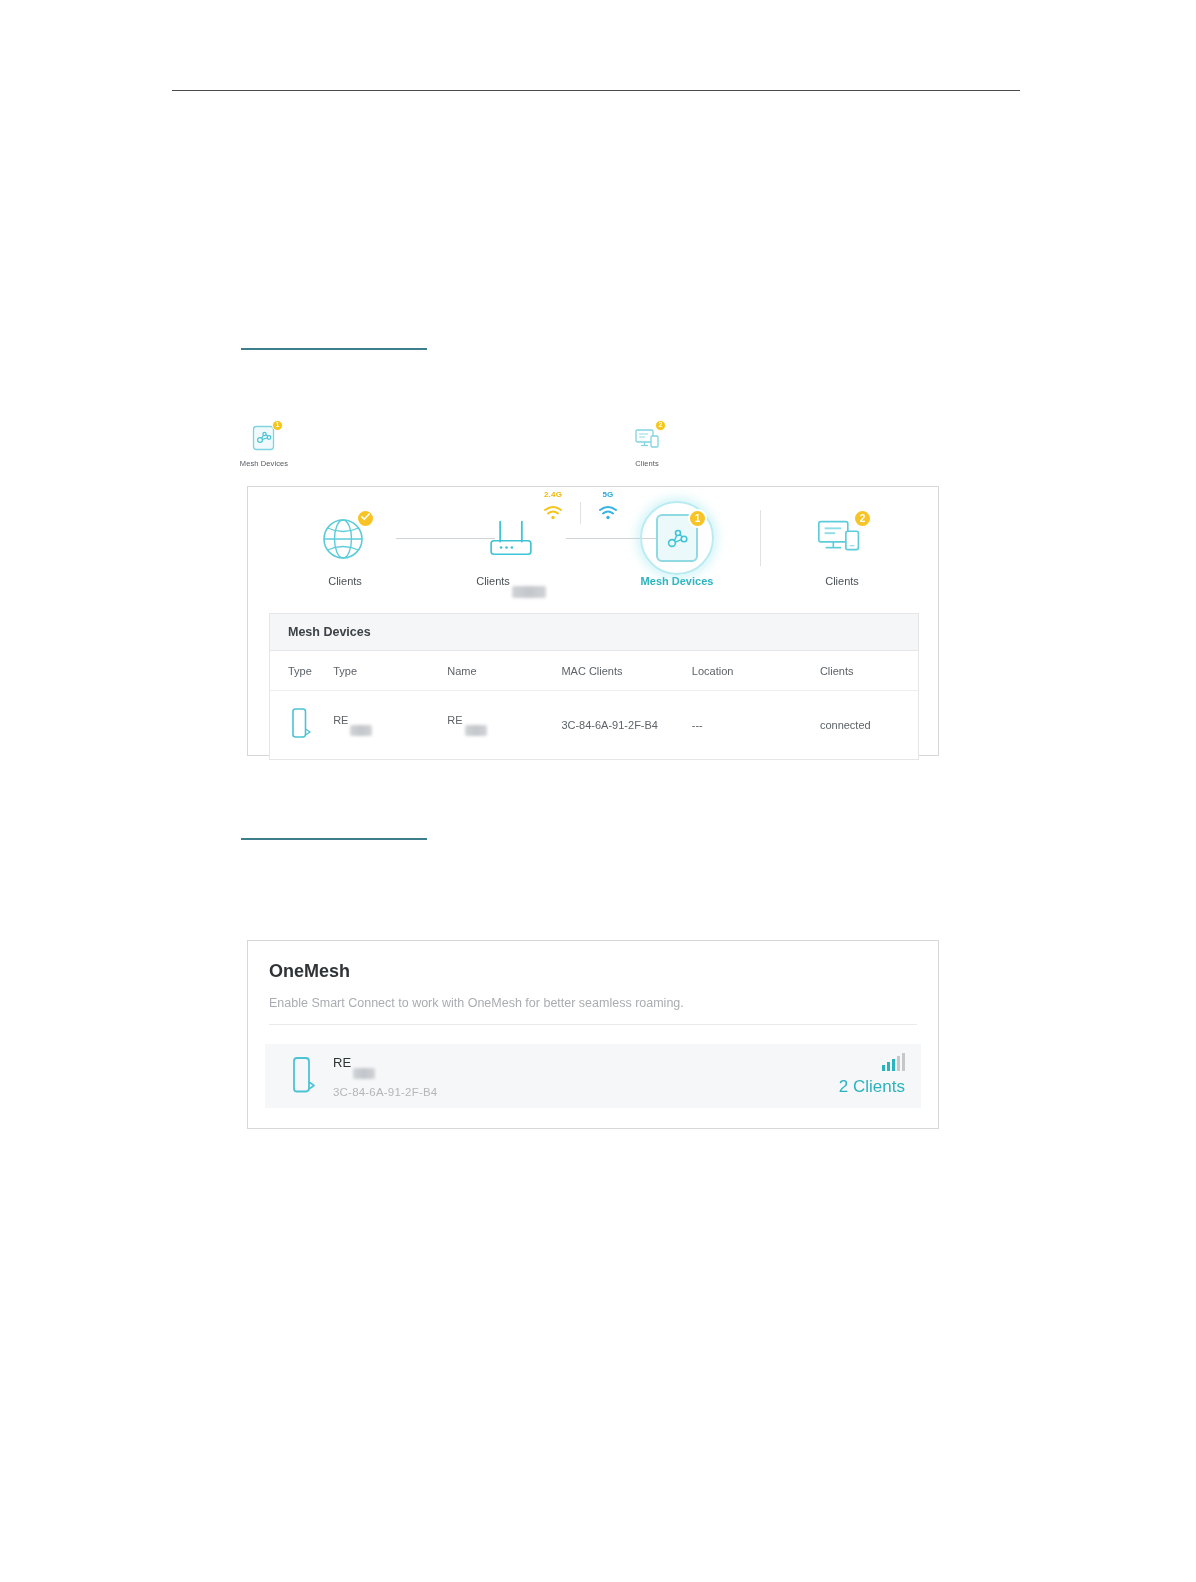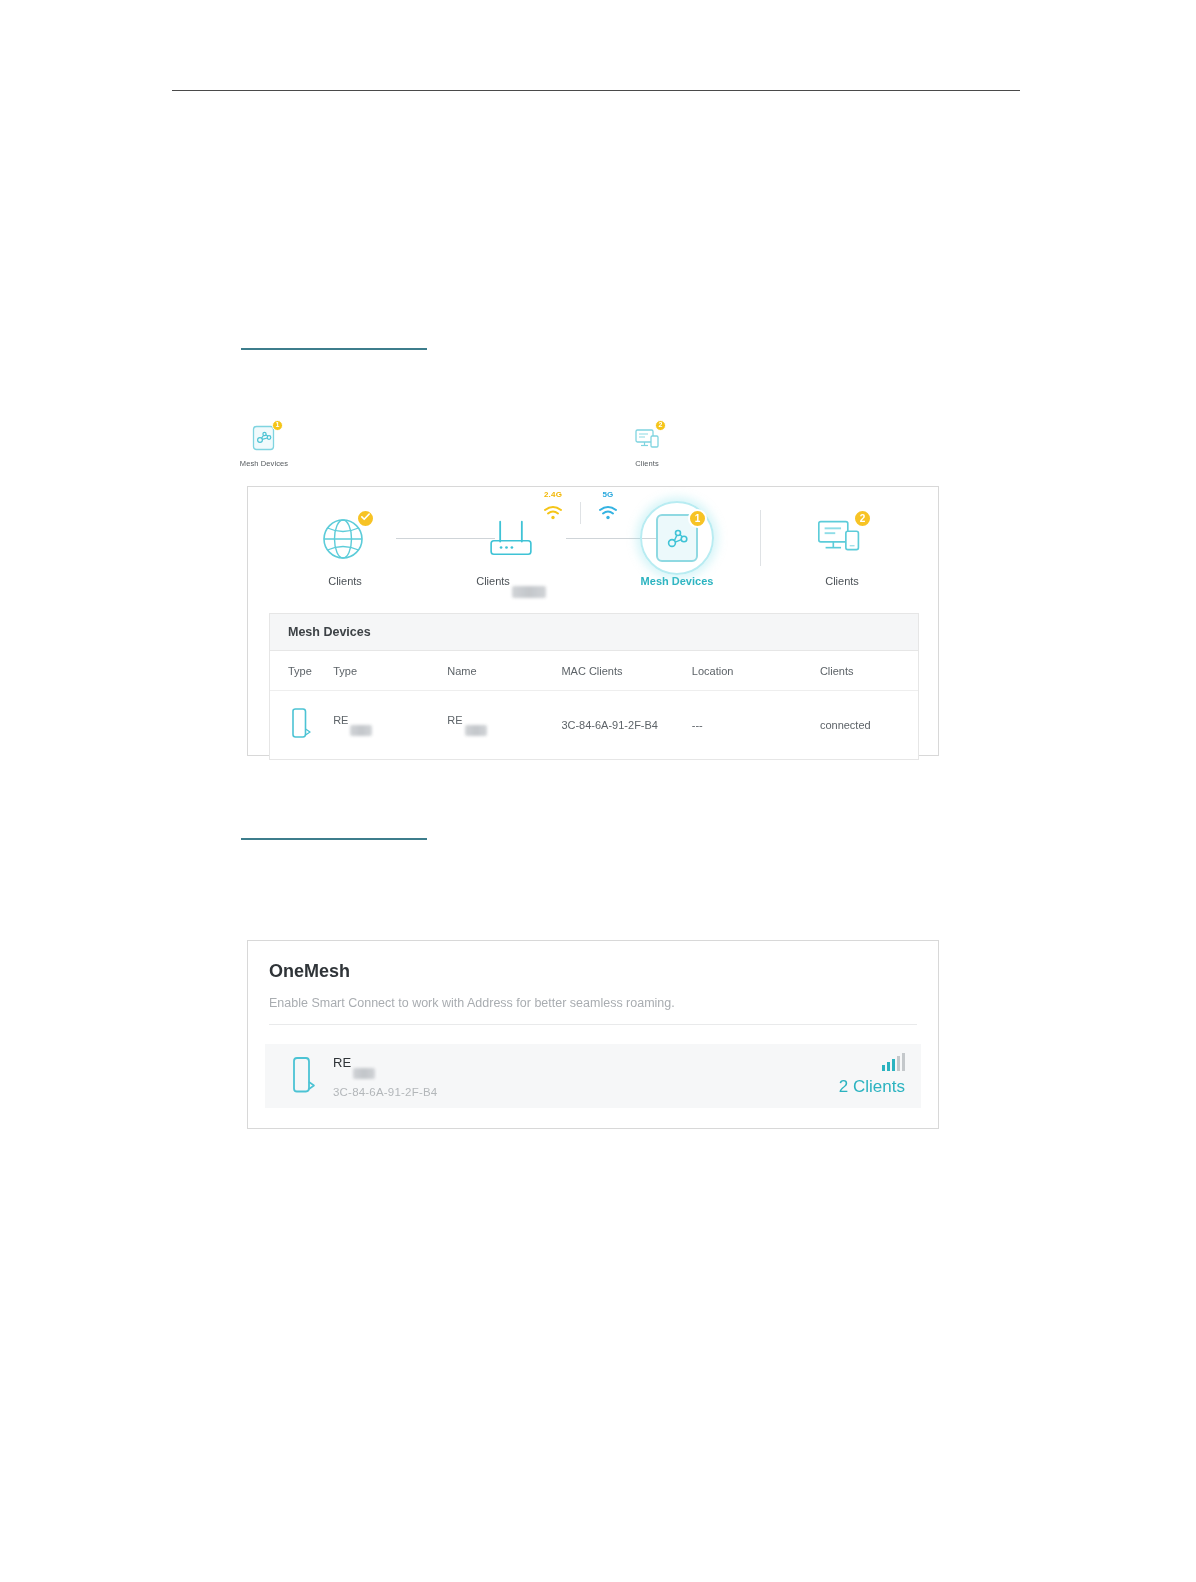--- a/index.html
+++ b/index.html
@@ -463,21 +463,21 @@
             <td class="col-loc">---</td>
             <td class="col-status">connected</td>
           </tr>
         </tbody>
       </table>
     </div>
   </div>
 
   <div class="onemesh-card">
     <div class="om-title">OneMesh</div>
-    <div class="om-sub">Enable Smart Connect to work with Address for better seamless roaming.</div>
+    <div class="om-sub">Enable Smart Connect to work with OneMesh for better seamless roaming.</div>
     <div class="om-divider"></div>
 
     <div class="om-row">
       <div class="om-dev-icon">
         <svg width="30" height="42" viewBox="0 0 30 42">
           <path d="M6 6 Q6 3 9 3 L18 3 Q21 3 21 6.4 L21 33 Q21 36.5 18 36.5 L9 36.5 Q6 36.5 6 33.4 Z" fill="none" stroke="#4cc3d4" stroke-width="1.8"></path>
           <path d="M21 27 L26 30.5 L21 34" fill="none" stroke="#4cc3d4" stroke-width="1.6" stroke-linejoin="round"></path>
         </svg>
       </div>
       <div class="om-dev-text">

